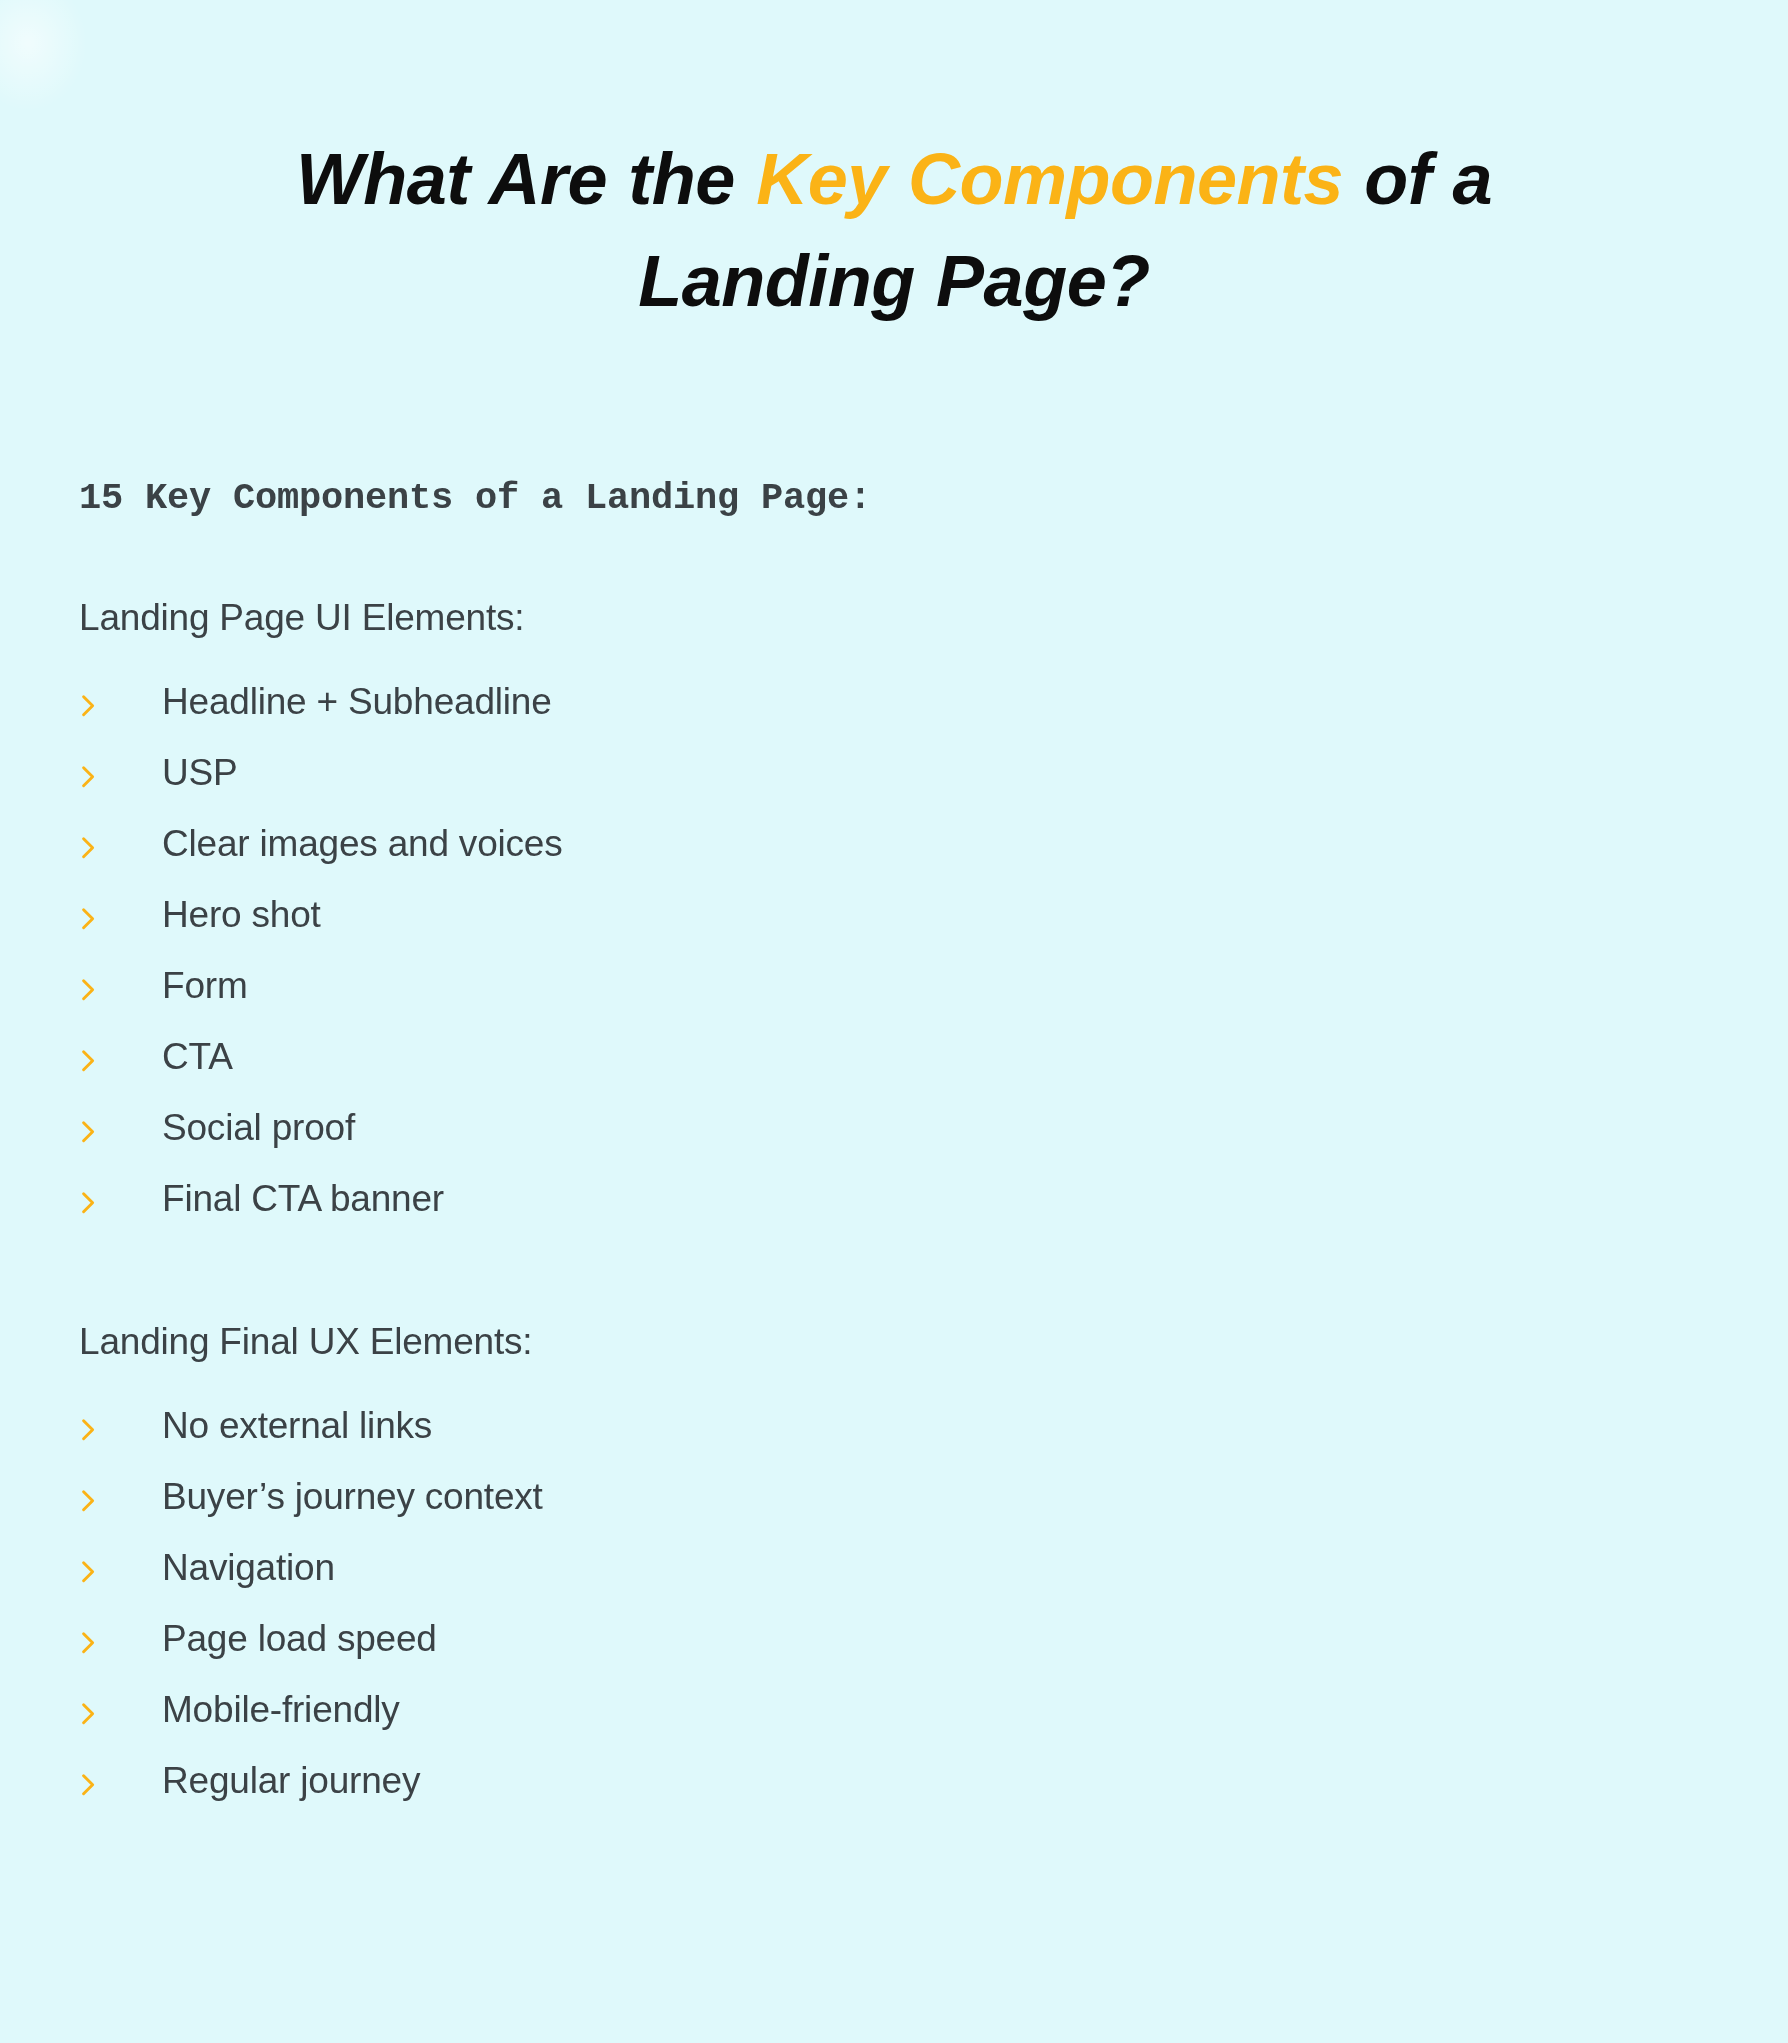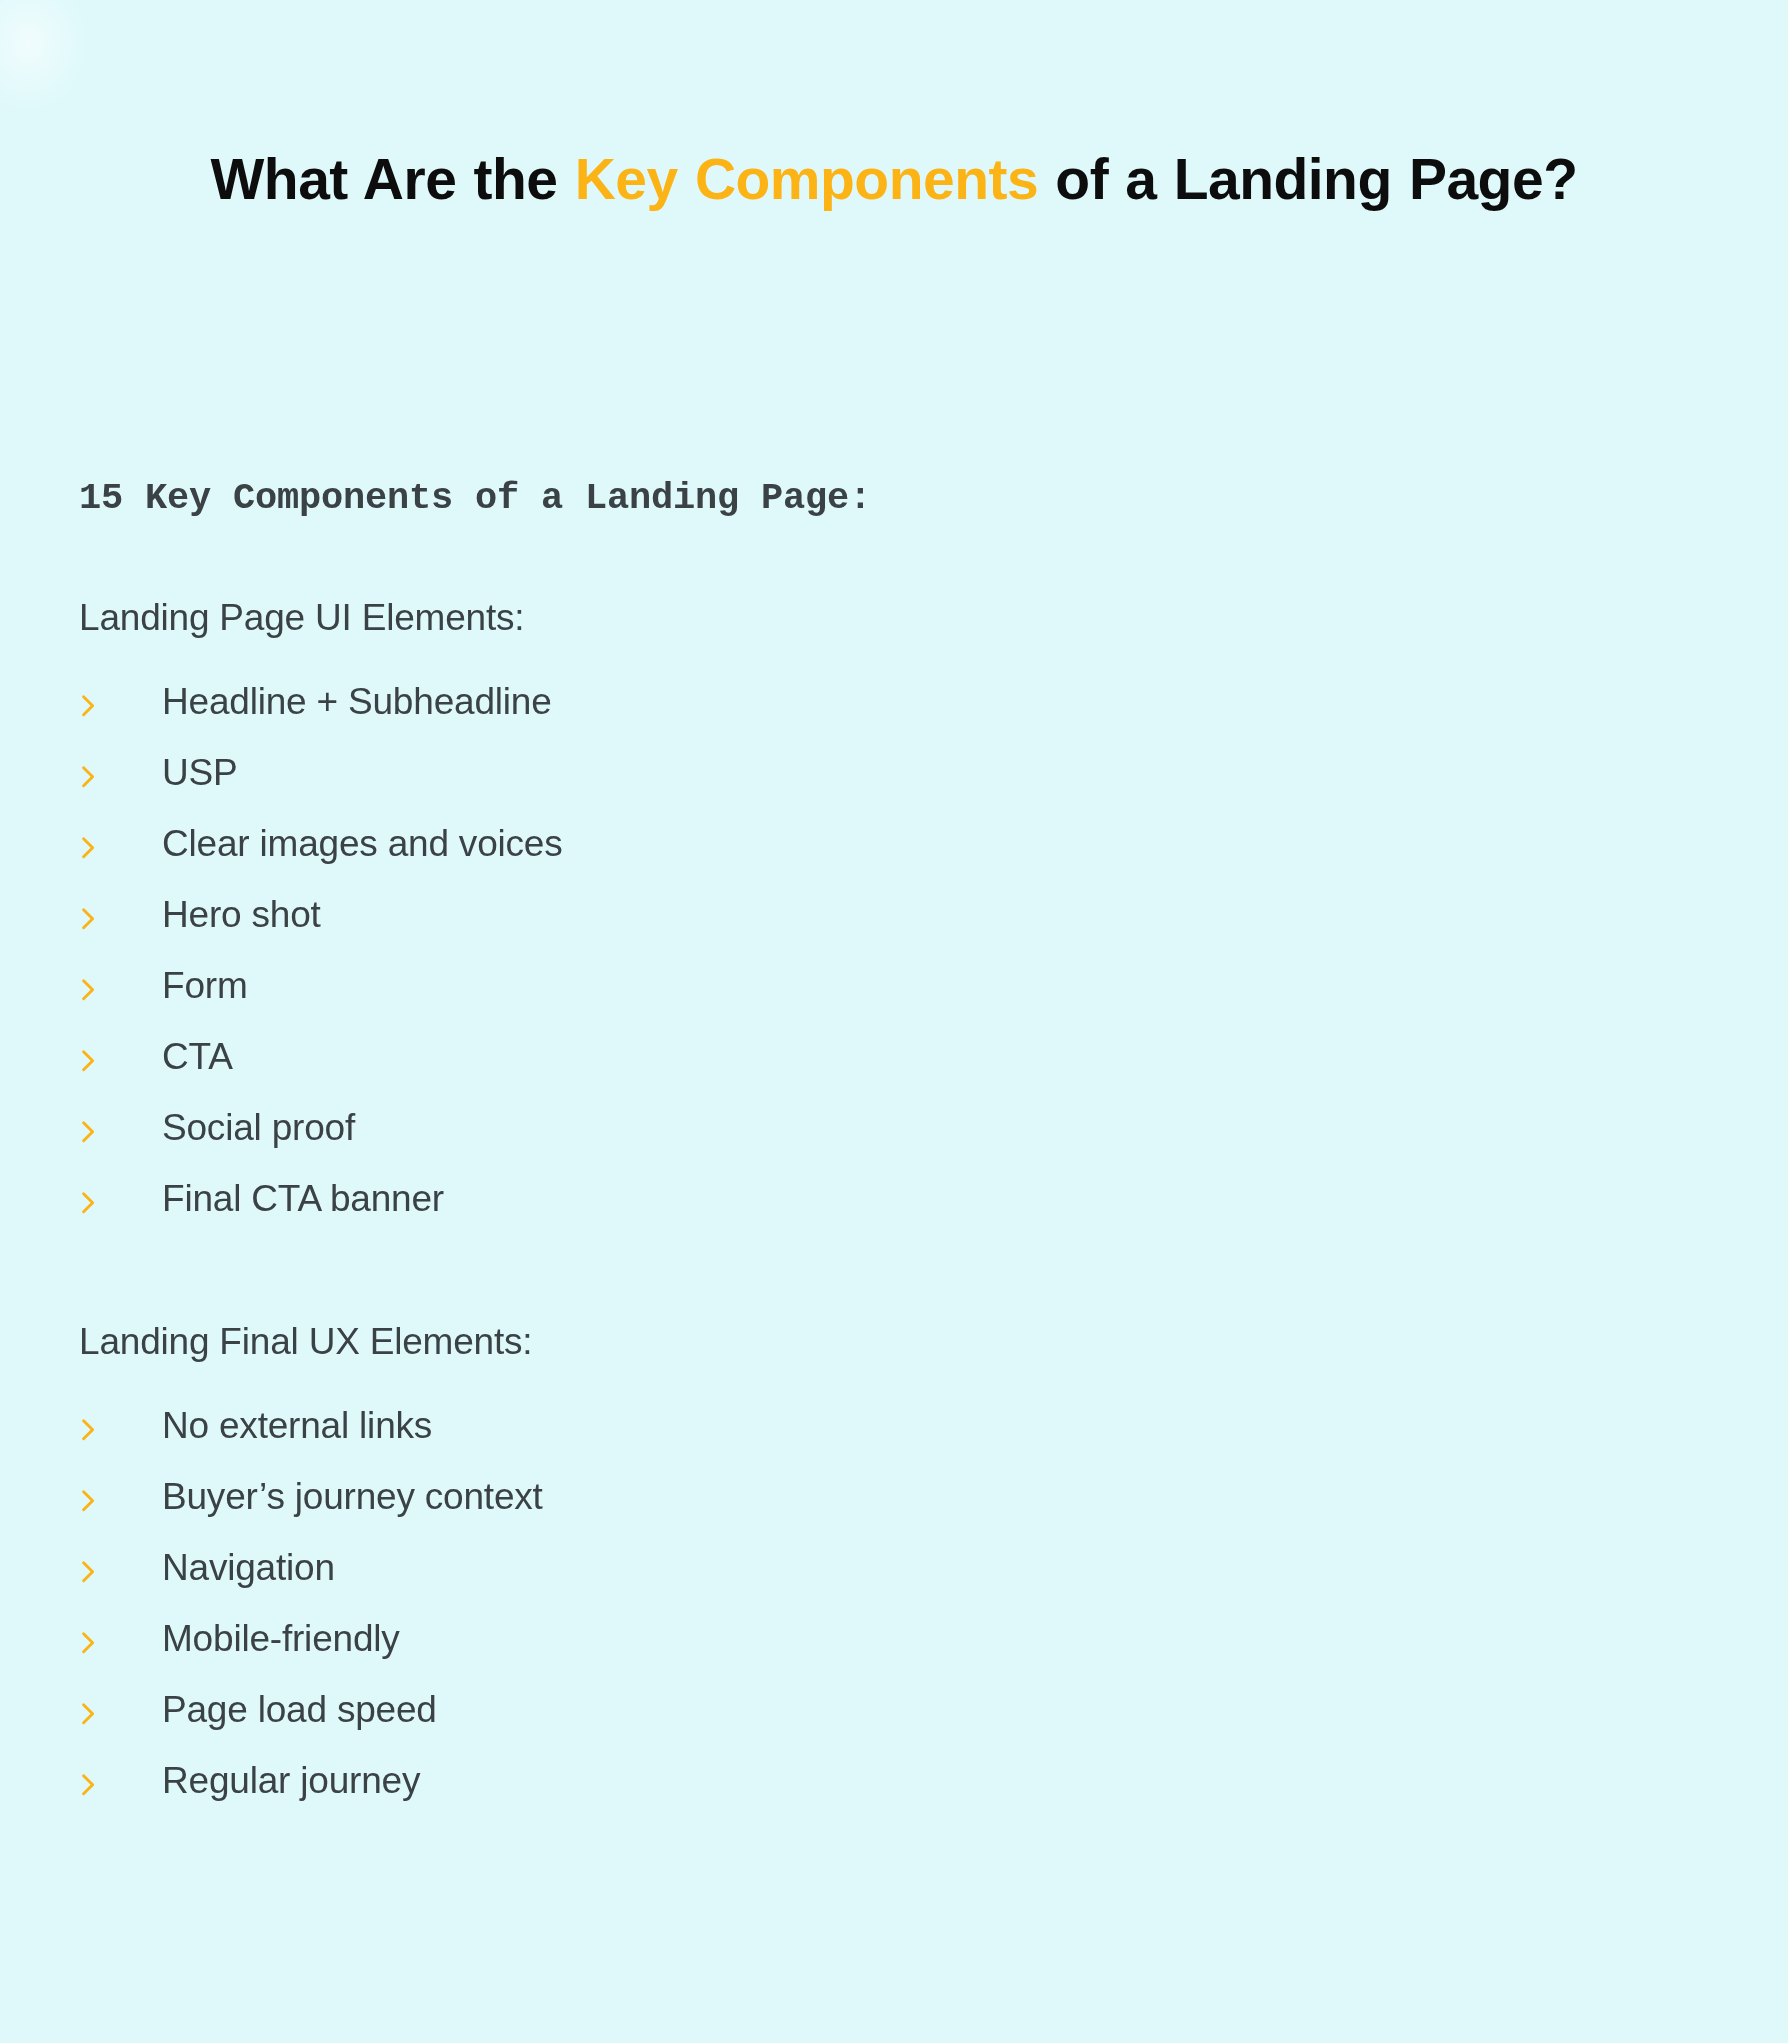--- a/index.html
+++ b/index.html
@@ -44,25 +44,26 @@
     top: 128px;
     text-align: center;
     padding: 0 181px;
     box-sizing: border-box;
   }
 
   .title {
     margin: 0;
     font-family: "Liberation Sans", sans-serif;
     font-weight: 700;
-    font-size: 57px;
+    font-size: 72px;
     line-height: 102px;
     letter-spacing: -0.5px;
     color: #0d0d0d;
     word-spacing: 1.8px;
+    font-style: italic;
   }
 
   .title .accent {
     color: #fbb316;
   }
 
   
   .content {
     position: absolute;
     left: 79px;
@@ -255,29 +256,29 @@
               </svg>
           </span>
           <span class="bullet-label">Navigation</span>
         </li>
         <li class="bullet-item">
           <span class="chevron-icon">
             <svg viewBox="0 0 22 26" fill="none" xmlns="http://www.w3.org/2000/svg">
                 <path d="M5 3 L15 13 L5 23" stroke="#fbb316" stroke-width="3.2" stroke-linecap="round" stroke-linejoin="round"></path>
               </svg>
           </span>
+          <span class="bullet-label">Page load speed</span>
+        </li>
+        <li class="bullet-item">
+          <span class="chevron-icon">
+            <svg viewBox="0 0 22 26" fill="none" xmlns="http://www.w3.org/2000/svg">
+                <path d="M5 3 L15 13 L5 23" stroke="#fbb316" stroke-width="3.2" stroke-linecap="round" stroke-linejoin="round"></path>
+              </svg>
+          </span>
           <span class="bullet-label">Mobile-friendly</span>
-        </li>
-        <li class="bullet-item">
-          <span class="chevron-icon">
-            <svg viewBox="0 0 22 26" fill="none" xmlns="http://www.w3.org/2000/svg">
-                <path d="M5 3 L15 13 L5 23" stroke="#fbb316" stroke-width="3.2" stroke-linecap="round" stroke-linejoin="round"></path>
-              </svg>
-          </span>
-          <span class="bullet-label">Page load speed</span>
         </li>
         <li class="bullet-item">
           <span class="chevron-icon">
             <svg viewBox="0 0 22 26" fill="none" xmlns="http://www.w3.org/2000/svg">
                 <path d="M5 3 L15 13 L5 23" stroke="#fbb316" stroke-width="3.2" stroke-linecap="round" stroke-linejoin="round"></path>
               </svg>
           </span>
           <span class="bullet-label">Regular journey</span>
         </li>
       </ul>

